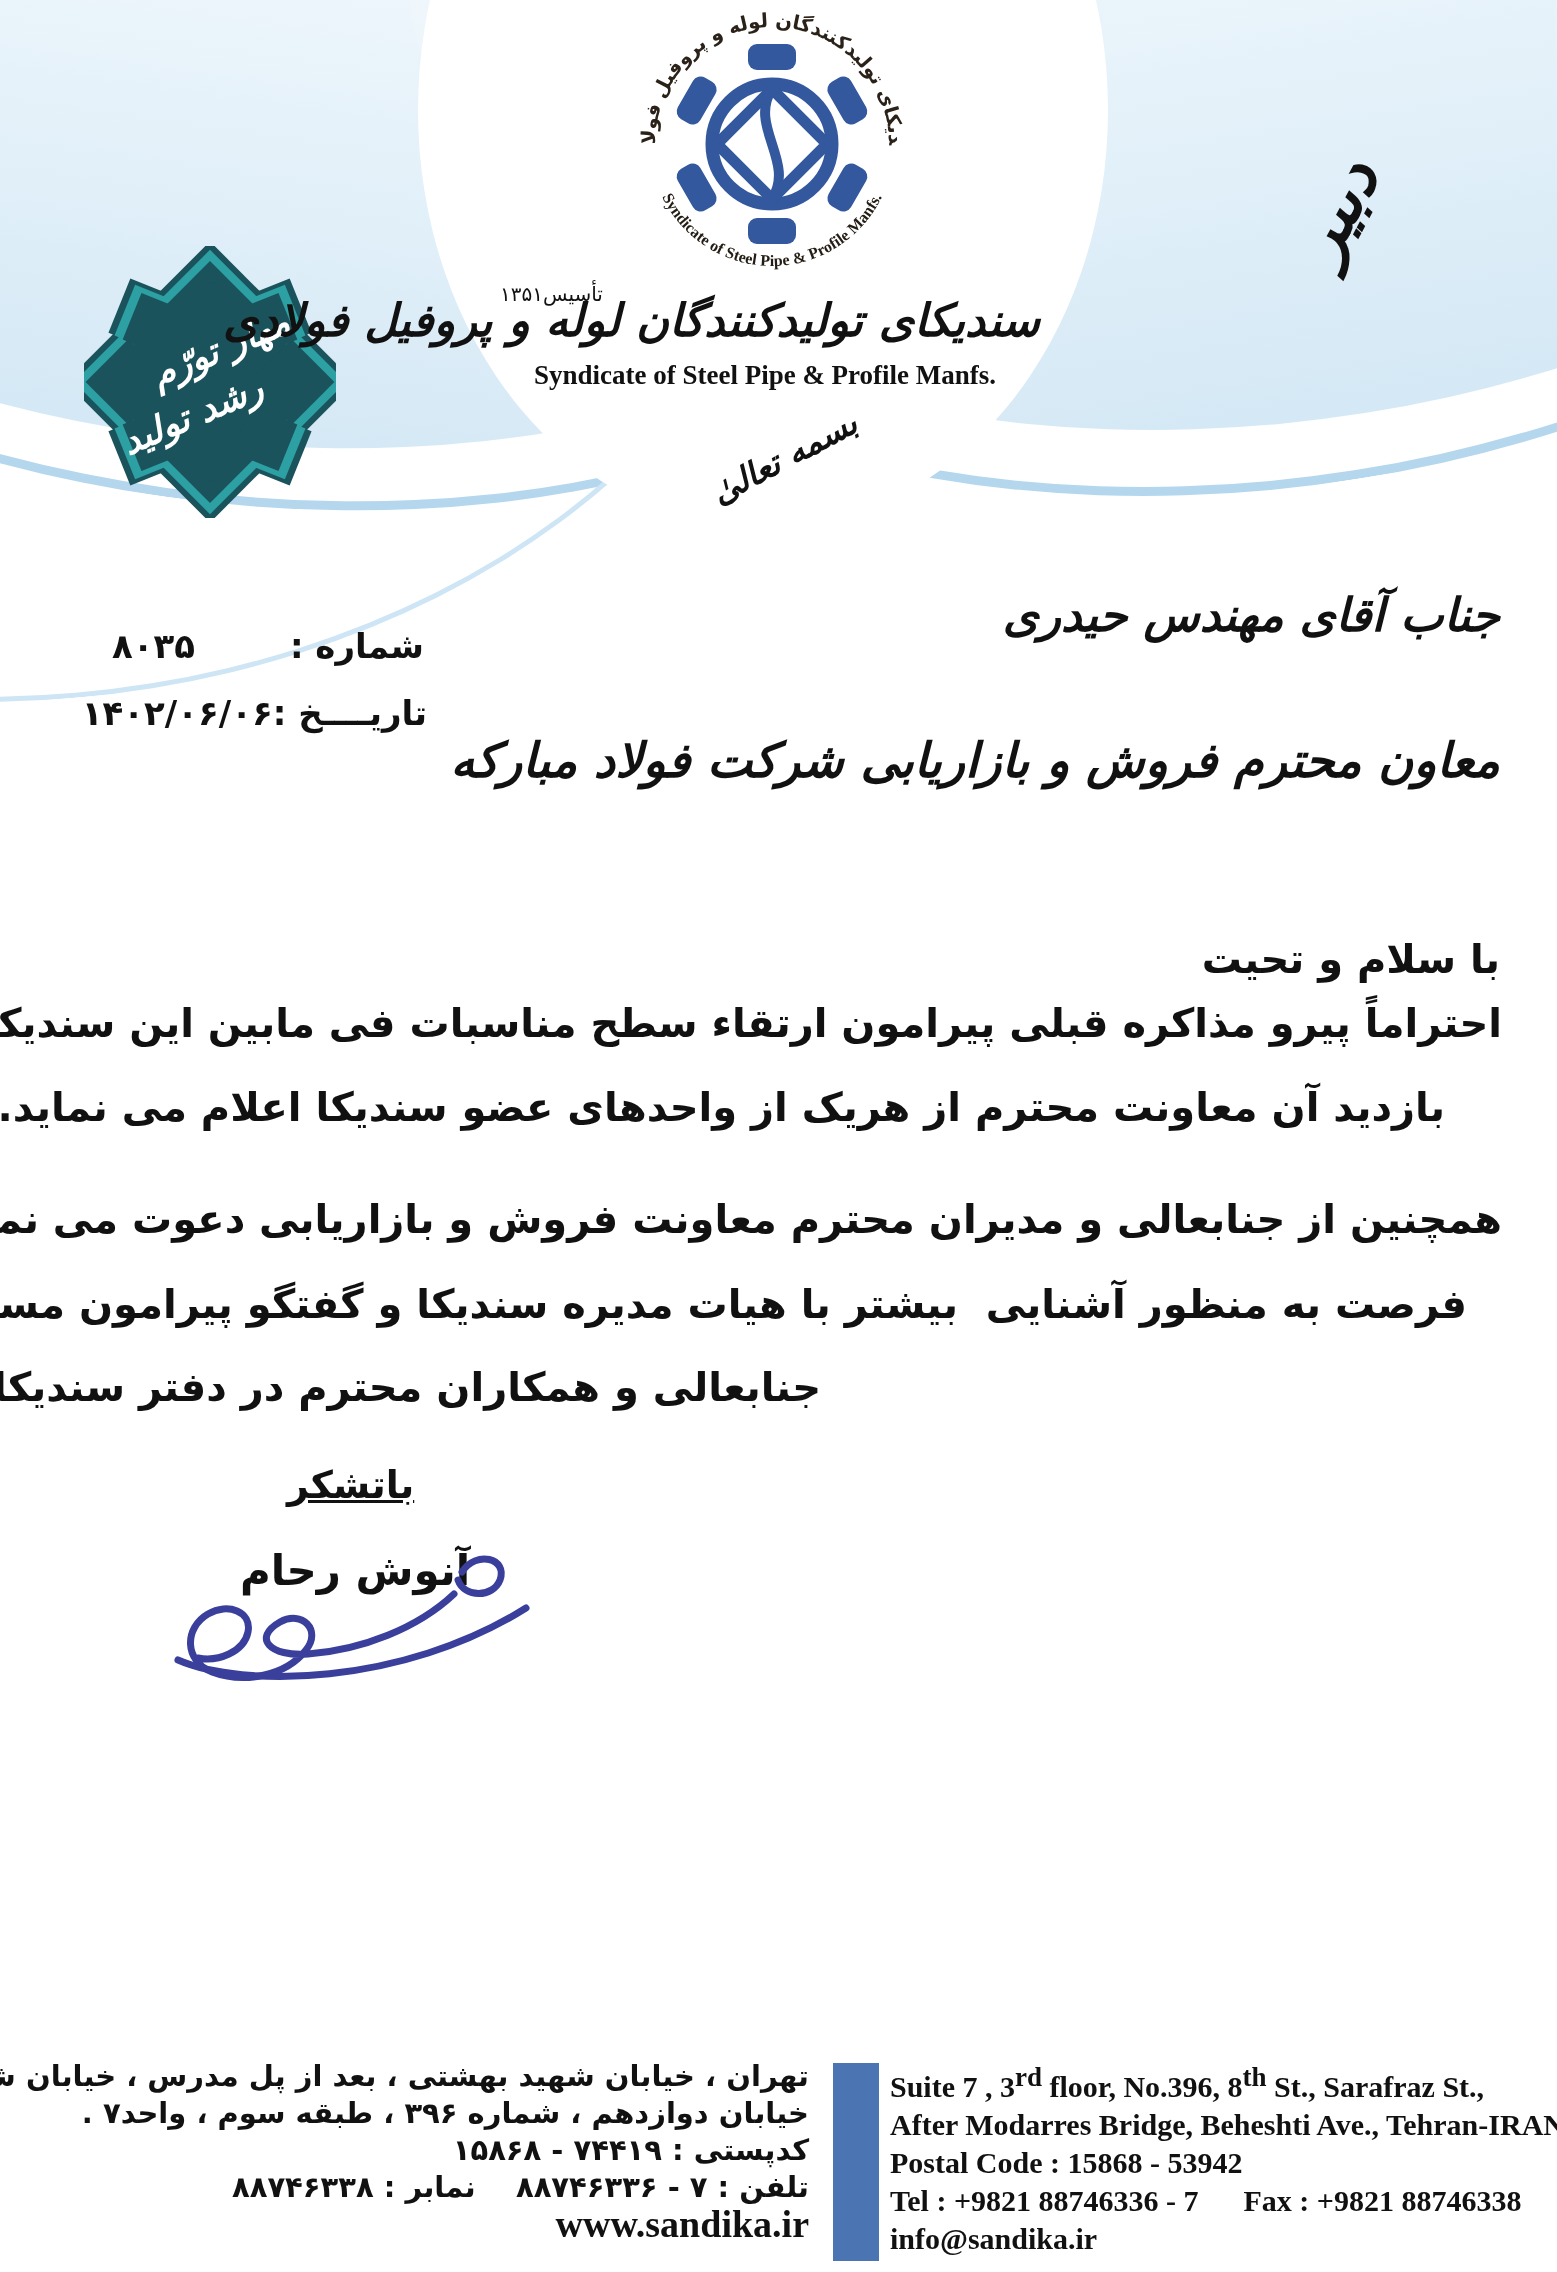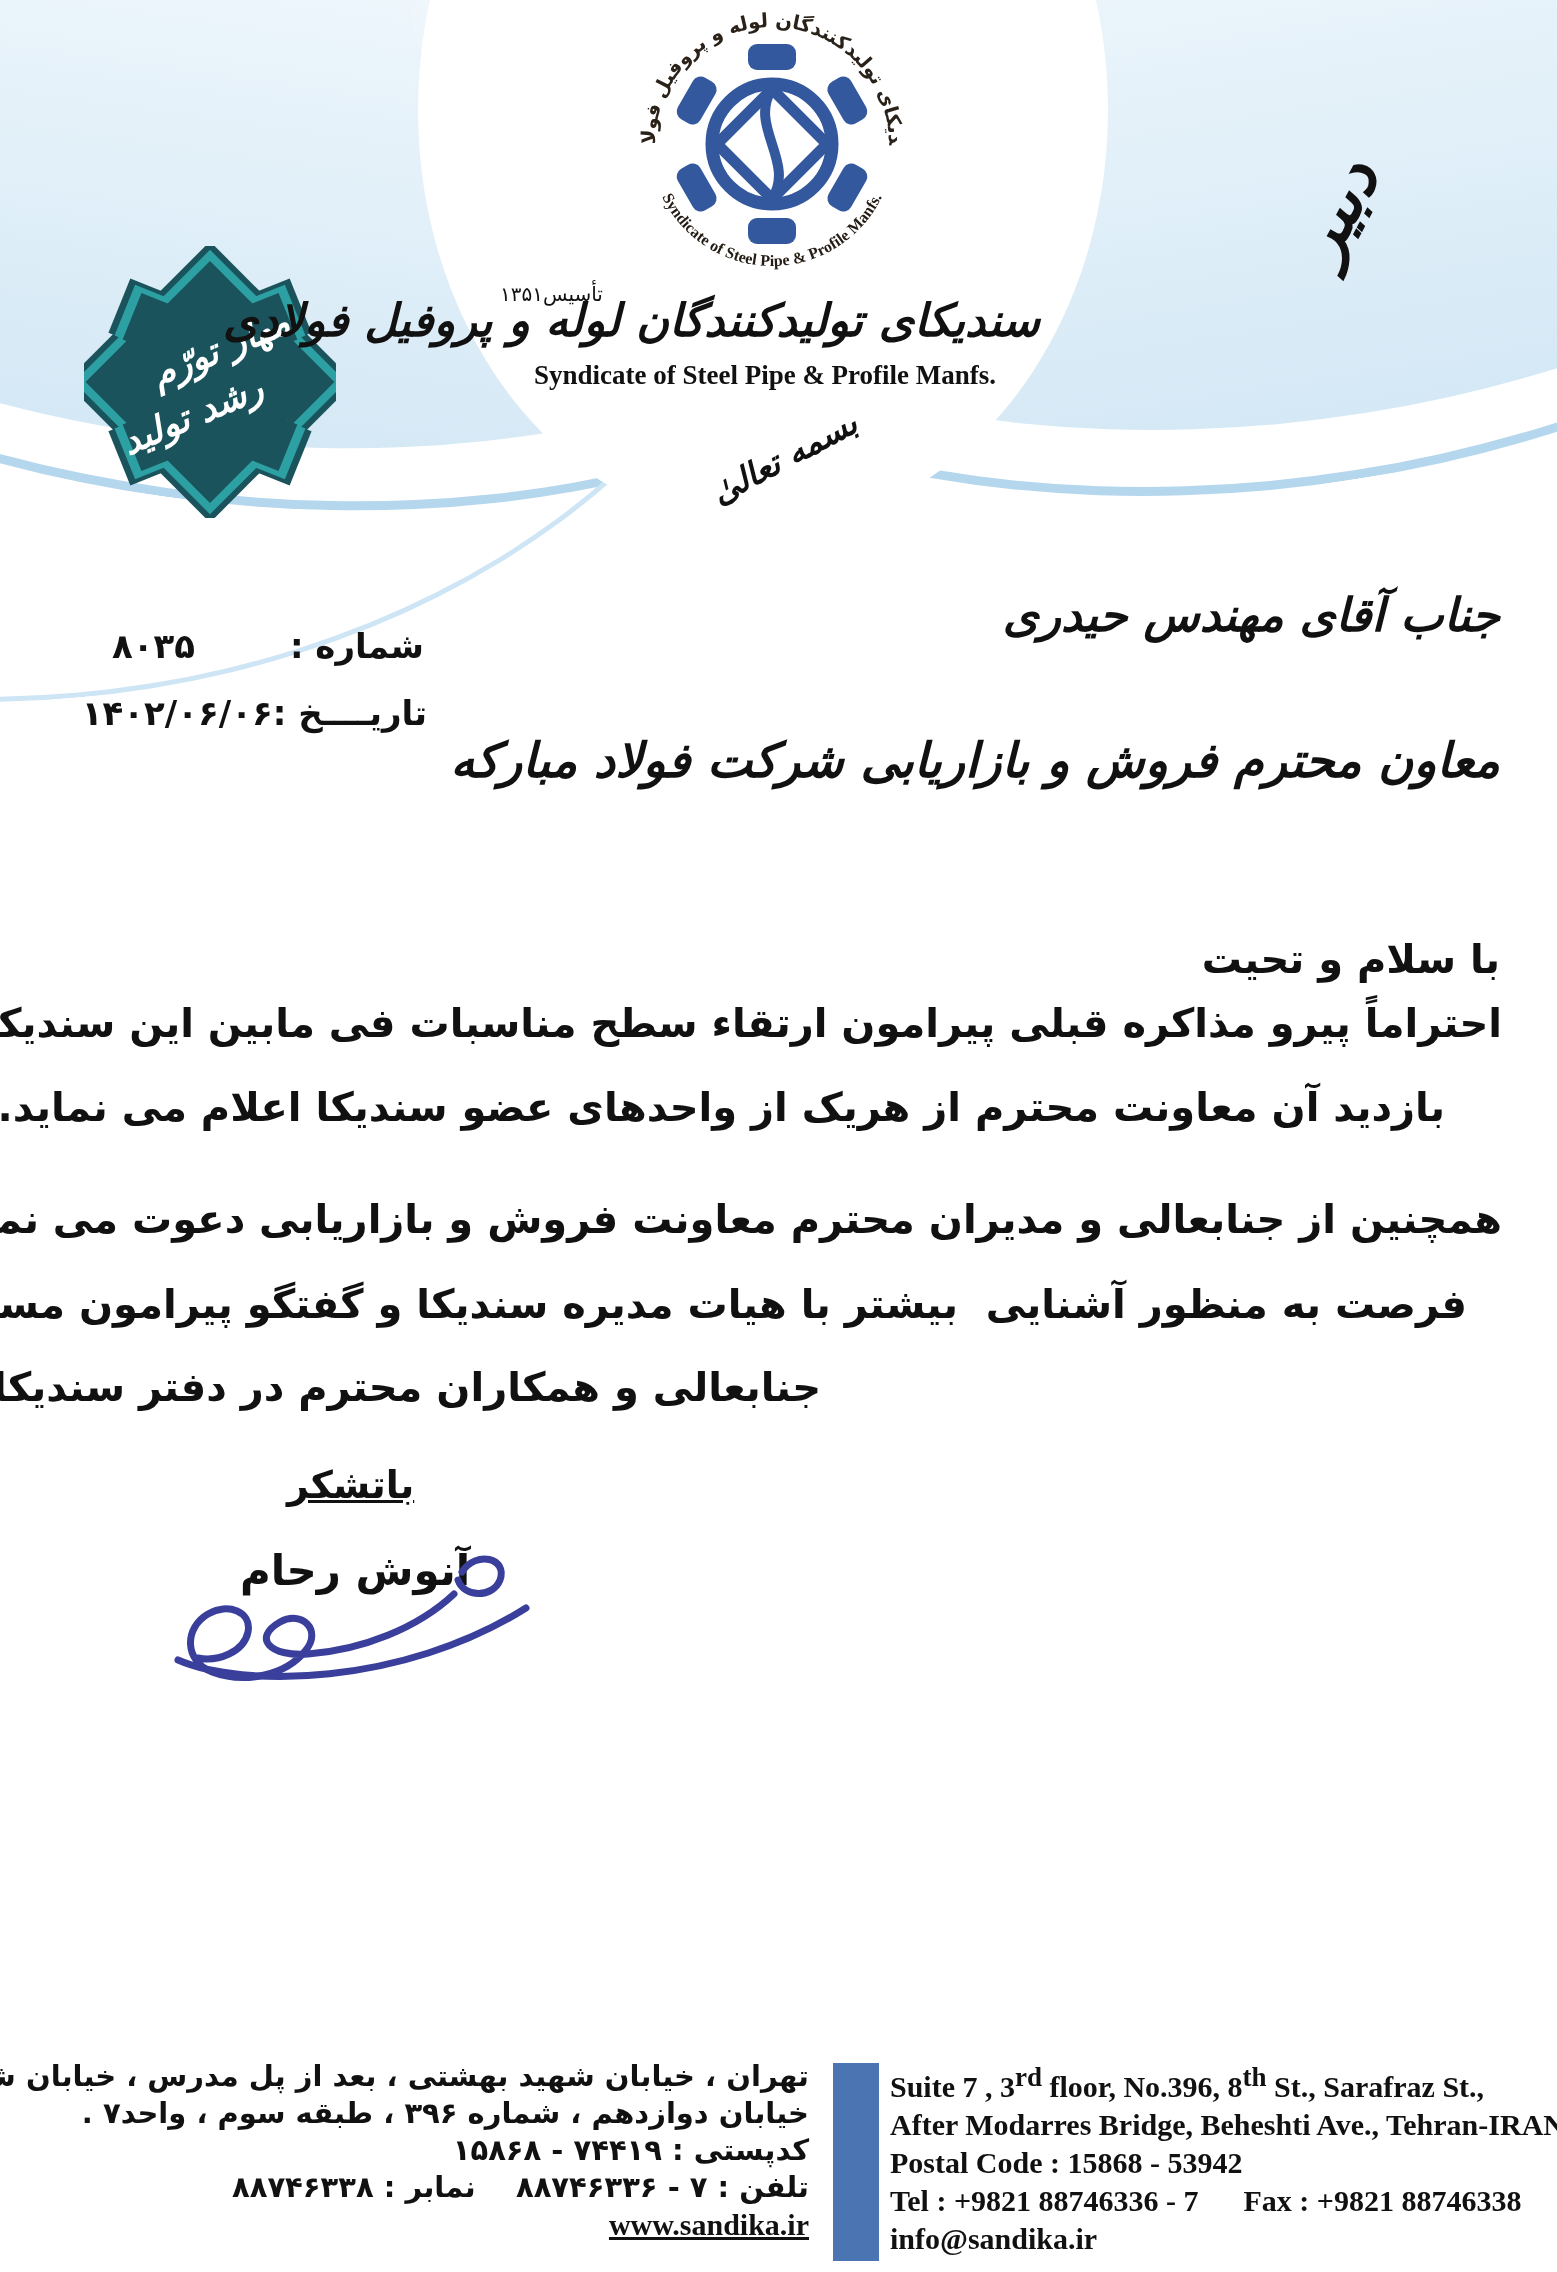--- a/index.html
+++ b/index.html
@@ -48,21 +48,21 @@
   .p2l1{right:55px;top:1196px;font-size:40px;}
   .p2l2{right:90px;top:1281px;font-size:40px;}
   .p2l3{right:736px;top:1364px;font-size:40px;}
   .closing{left:287px;top:1463px;font-size:38px;right:auto;text-decoration:underline;}
   .sig-name{left:240px;top:1538px;font-size:42px;right:auto;margin-top:8px;}
   .sig-svg{position:absolute;left:156px;top:1542px;width:396px;height:156px;}
   
   .footer-bar{position:absolute;left:833px;top:2063px;width:46px;height:198px;}
   .footer-fa{position:absolute;right:748px;top:2058px;direction:rtl;text-align:right;
       font-size:29px;font-weight:bold;line-height:37px;white-space:pre;}
-  .footer-fa .web{font-family:"Liberation Serif",serif;direction:ltr;font-size:30px;text-decoration:underline;}
+  .footer-fa .web{font-family:"Liberation Serif",serif;direction:ltr;font-size:38px;}
   .footer-en{position:absolute;left:890px;top:2058px;font-family:"Liberation Serif",serif;
       font-weight:bold;font-size:30px;line-height:38px;white-space:pre;}
   .footer-en sup{font-size:27px;}
 </style>
 </head>
 <body>
 
 <div class="page">
 
   <div class="decor">

